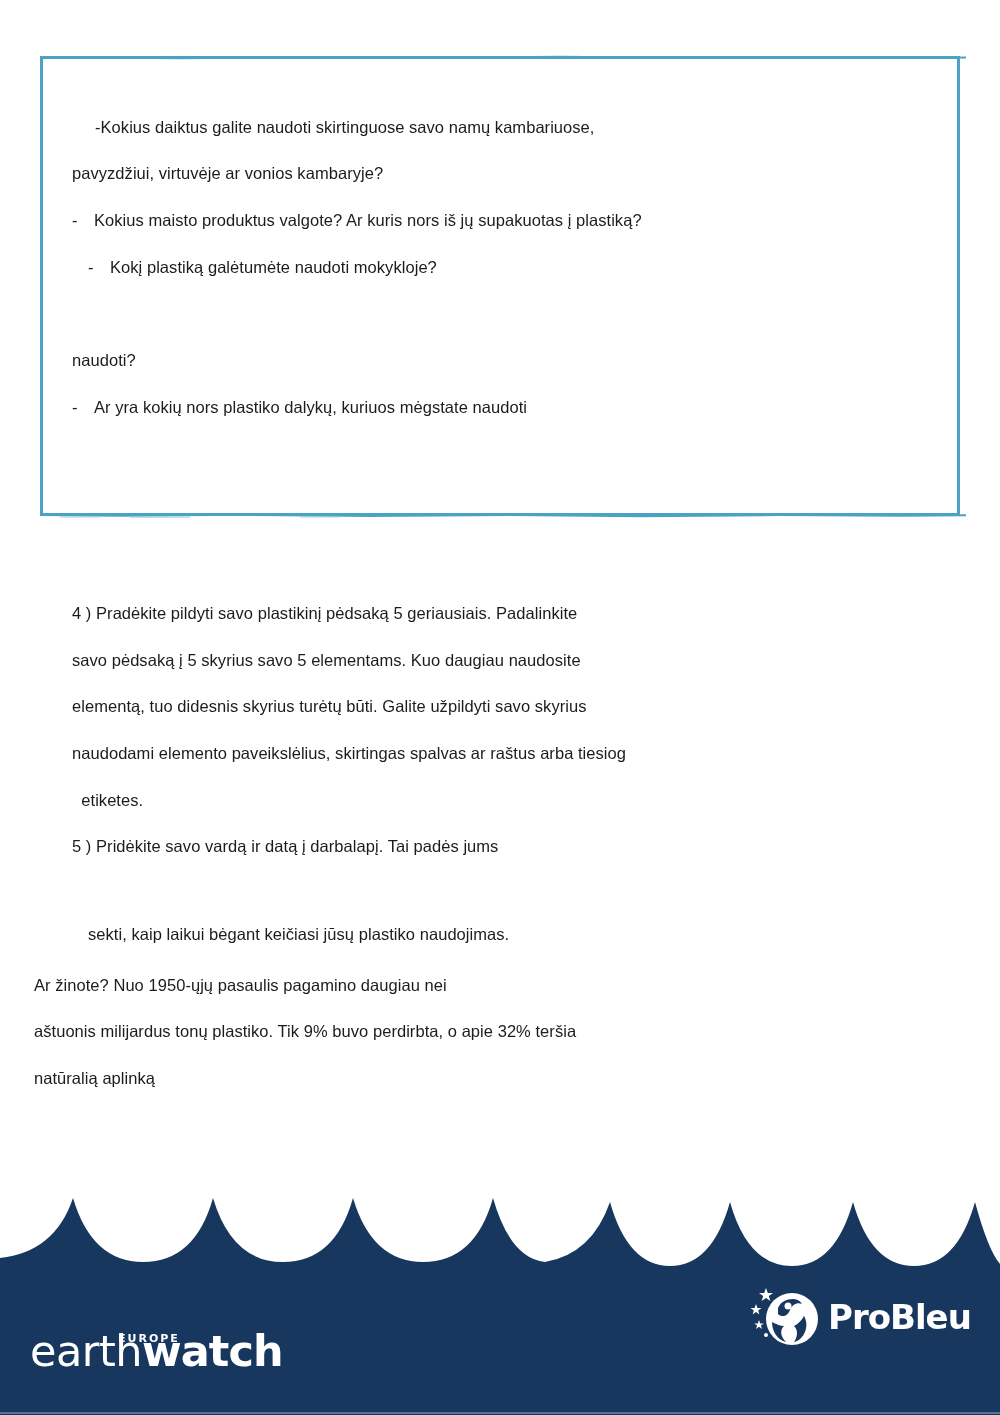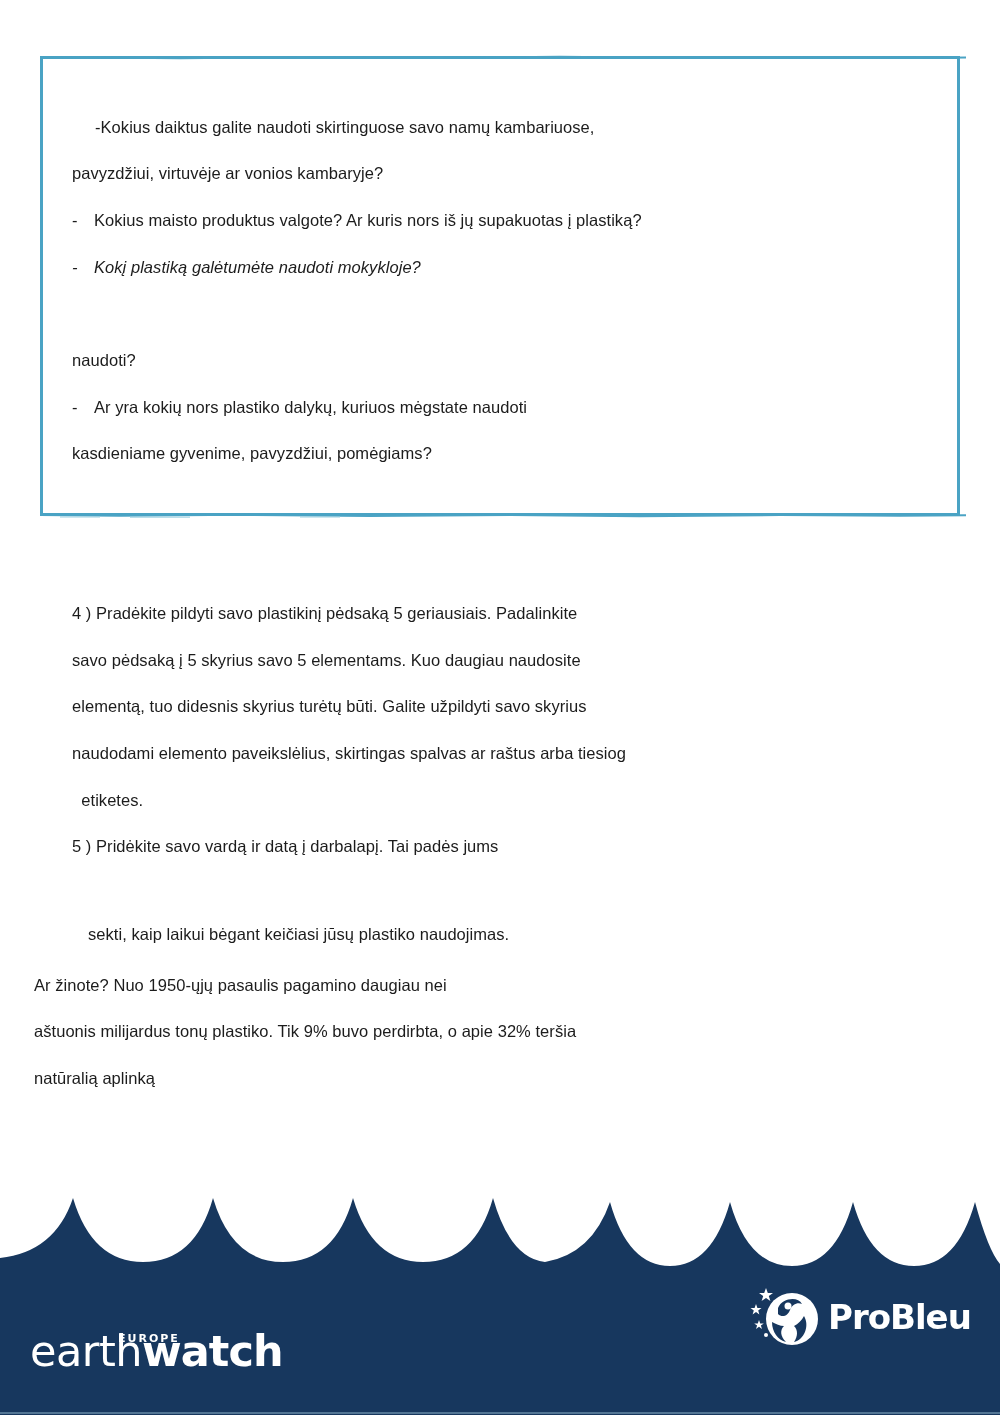--- a/index.html
+++ b/index.html
@@ -151,28 +151,27 @@
       <path d="M0 2 L80 2.8 L200 1.8 L330 3 L470 2 L600 3.2 L740 2 L860 2.8 L926 2.2" stroke="#4aa3c4" stroke-width="2" fill="none"></path>
       <path d="M20 4 L60 4 M90 4.2 L150 4.2 M260 4 L300 4" stroke="#9ccfe0" stroke-width="1" fill="none"></path>
     </svg>
   </div>
 
   <div class="text-line" style="left:95px; top:117px;">-Kokius daiktus galite naudoti skirtinguose savo namų kambariuose,</div>
   <div class="text-line" style="left:72px; top:163px;">pavyzdžiui, virtuvėje ar vonios kambaryje?</div>
   <div class="text-line" style="left:72px; top:210px;">
     <span class="dash">-</span><span>Kokius maisto produktus valgote? Ar kuris nors iš jų supakuotas į plastiką?</span>
   </div>
-  <div class="text-line" style="left:72px; top:257px;font-style:italic;">
+  <div class="text-line" style="left:88px; top:257px;">
     <span class="dash">-</span><span>Kokį plastiką galėtumėte naudoti mokykloje?</span>
   </div>
   <div class="text-line" style="left:72px; top:350px;">naudoti?</div>
   <div class="text-line" style="left:72px; top:397px;">
     <span class="dash">-</span><span>Ar yra kokių nors plastiko dalykų, kuriuos mėgstate naudoti</span>
   </div>
-  <div class="text-line" style="left:72px; top:443px;">kasdieniame gyvenime, pavyzdžiui, pomėgiams?</div>
 
   <div class="text-line" style="left:72px; top:603px;">4  ) Pradėkite pildyti savo plastikinį pėdsaką 5 geriausiais. Padalinkite</div>
   <div class="text-line" style="left:72px; top:650px;">savo pėdsaką į 5 skyrius savo 5 elementams. Kuo daugiau naudosite</div>
   <div class="text-line" style="left:72px; top:696px;text-align:center;">elementą, tuo didesnis skyrius turėtų būti. Galite užpildyti savo skyrius</div>
   <div class="text-line" style="left:72px; top:743px;">naudodami elemento paveikslėlius, skirtingas spalvas ar raštus arba tiesiog</div>
   <div class="text-line" style="left:72px; top:790px; white-space:pre;">  etiketes.</div>
 
   <div class="text-line" style="left:72px; top:836px;">5  ) Pridėkite savo vardą ir datą į darbalapį. Tai padės jums</div>
   <div class="text-line" style="left:88px; top:883px;margin-top:41px;">sekti, kaip laikui bėgant keičiasi jūsų plastiko naudojimas.</div>
 

